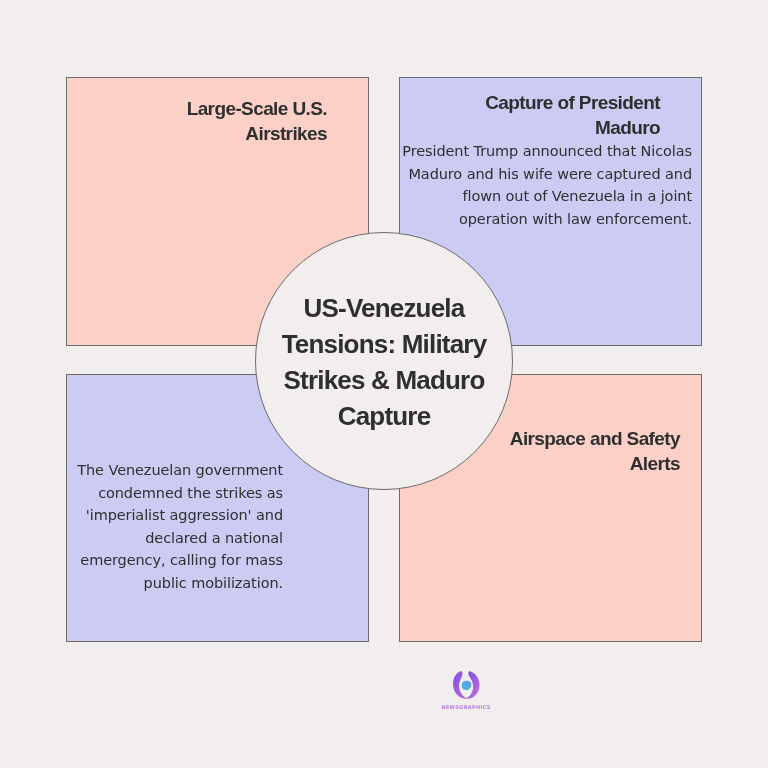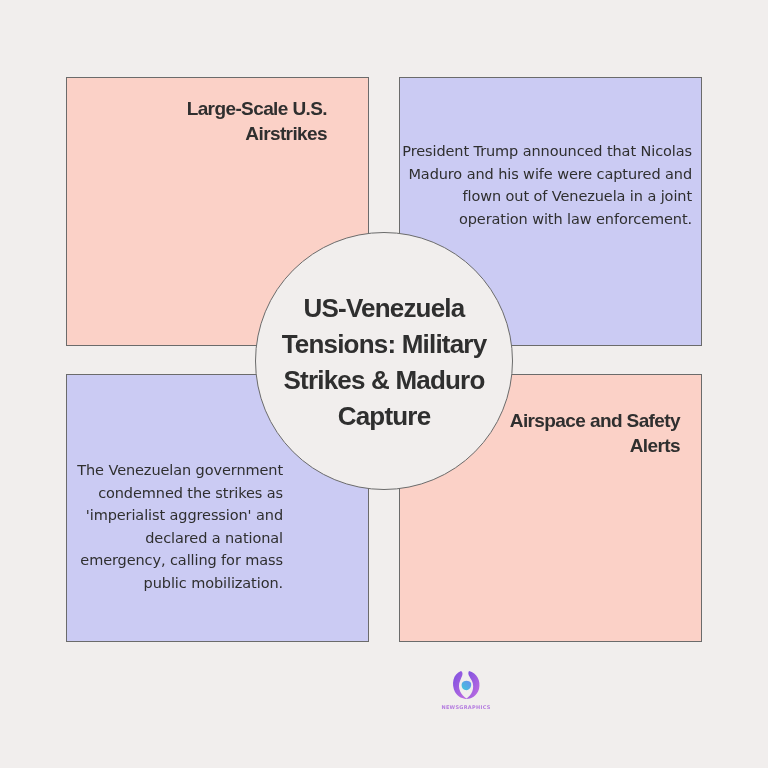--- a/index.html
+++ b/index.html
@@ -37,21 +37,21 @@
     line-height: 22.5px;
     color: #2f2f2f;
     letter-spacing: -0.1px;
   }
   .q-tl .q-title { left: 40px; width: 220px; top: 18px; }
   .q-tl .q-body  { left: 10px; width: 280px; top: 74px; }
   .q-tr .q-title { left: 40px; width: 220px; top: 12px; }
   .q-tr .q-body  { left: 2px; width: 290px; top: 62px; }
   .q-bl .q-title { left: 8px; width: 210px; top: 36px; }
   .q-bl .q-body  { left: 2px; width: 214px; top: 84px; }
-  .q-br .q-title { left: 100px; width: 180px; top: 33px; }
+  .q-br .q-title { left: 100px; width: 180px; top: 51px; }
   .q-br .q-body  { left: 56px; width: 256px; top: 89px; }
 
   .center-circle {
     position: absolute;
     left: 255px; top: 232px;
     width: 258px; height: 258px;
     box-sizing: border-box;
     border-radius: 50%;
     background: #f1eeed;
     border: 1.5px solid #6b6b6b;
@@ -88,20 +88,21 @@
   }
 </style>
 </head>
 <body>
 
 <div class="quad q-tl">
   <div class="q-title">Large-Scale U.S. Airstrikes</div>
 </div>
 
 <div class="quad q-tr">
+  <div class="q-title">Capture of President Maduro</div>
   <div class="q-body">President Trump announced that Nicolas Maduro and his wife were captured and flown out of Venezuela in a joint operation with law enforcement.</div>
 </div>
 
 <div class="quad q-bl">
   <div class="q-body">The Venezuelan government condemned the strikes as 'imperialist aggression' and declared a national emergency, calling for mass public mobilization.</div>
 </div>
 
 <div class="quad q-br">
   <div class="q-title">Airspace and Safety Alerts</div>
 </div>

